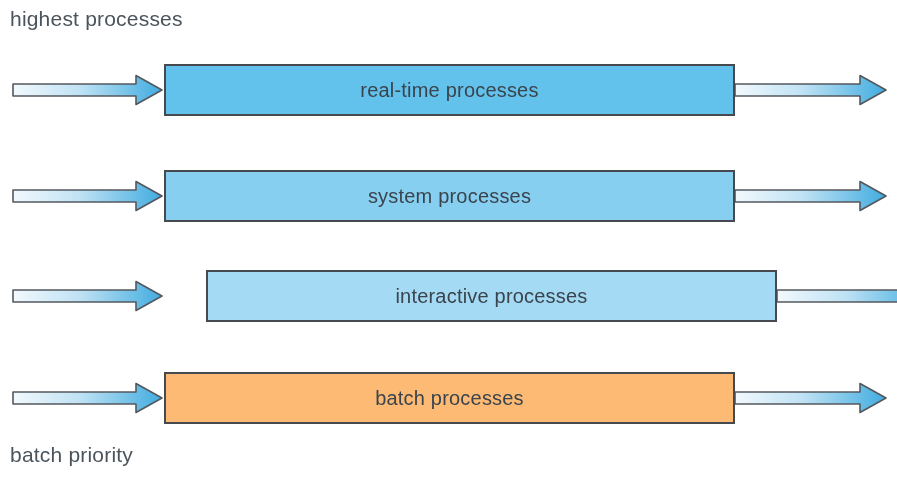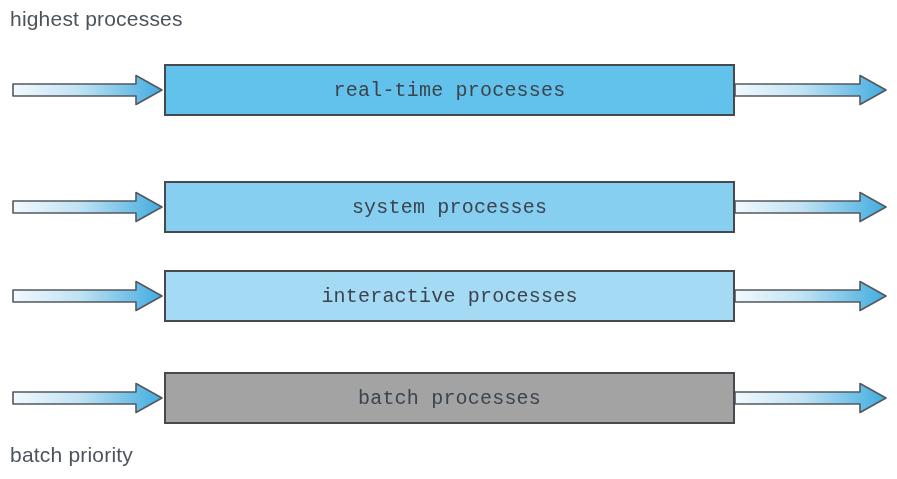--- a/index.html
+++ b/index.html
@@ -33,24 +33,23 @@
   #rows {
     position: absolute;
     inset: 0;
   }
   .row {
     position: absolute;
     left: 12px;
     height: 52px;
     display: flex;
     align-items: center;
-    font-family: Liberation Mono, monospace;
   }
   .row:nth-child(1) { top: 64px; }
-  .row:nth-child(2) { top: 181px; }
+  .row:nth-child(2) { top: 170px; }
   .row:nth-child(3) { top: 270px; }
   .row:nth-child(4) { top: 372px; }
 
   .arrow-svg {
     flex: 0 0 auto;
     display: block;
   }
   .queue-box {
     flex: 0 0 auto;
     box-sizing: border-box;
@@ -105,33 +104,33 @@
     </div>
     <svg class="arrow-svg" width="153" height="36" viewBox="0 0 153 36">
       <polygon points="0,12 125,12 125,3.5 151,18 125,32.5 125,24 0,24" fill="url(#arrowGrad)" stroke="#54585e" stroke-width="1.6" stroke-linejoin="round"></polygon>
     </svg>
   </div>
 
   <div class="row">
     <svg class="arrow-svg" width="152" height="36" viewBox="0 0 152 36">
       <polygon points="1,12 124,12 124,3.5 150,18 124,32.5 124,24 1,24" fill="url(#arrowGrad)" stroke="#54585e" stroke-width="1.6" stroke-linejoin="round"></polygon>
     </svg>
-    <div class="queue-box" style="background-color: rgb(164, 218, 244);">
+    <div class="queue-box" style="background-color: rgb(164, 218, 244); margin-left: 42px;">
       <span class="queue-label">interactive processes</span>
     </div>
     <svg class="arrow-svg" width="153" height="36" viewBox="0 0 153 36">
       <polygon points="0,12 125,12 125,3.5 151,18 125,32.5 125,24 0,24" fill="url(#arrowGrad)" stroke="#54585e" stroke-width="1.6" stroke-linejoin="round"></polygon>
     </svg>
   </div>
 
   <div class="row">
     <svg class="arrow-svg" width="152" height="36" viewBox="0 0 152 36">
       <polygon points="1,12 124,12 124,3.5 150,18 124,32.5 124,24 1,24" fill="url(#arrowGrad)" stroke="#54585e" stroke-width="1.6" stroke-linejoin="round"></polygon>
     </svg>
-    <div class="queue-box" style="background-color: #a3a3a3;">
+    <div class="queue-box" style="background-color: #fdba74;">
       <span class="queue-label">batch processes</span>
     </div>
     <svg class="arrow-svg" width="153" height="36" viewBox="0 0 153 36">
       <polygon points="0,12 125,12 125,3.5 151,18 125,32.5 125,24 0,24" fill="url(#arrowGrad)" stroke="#54585e" stroke-width="1.6" stroke-linejoin="round"></polygon>
     </svg>
   </div>
 </div>
 
   <div class="priority-label bottom">batch priority</div>
 </div>

